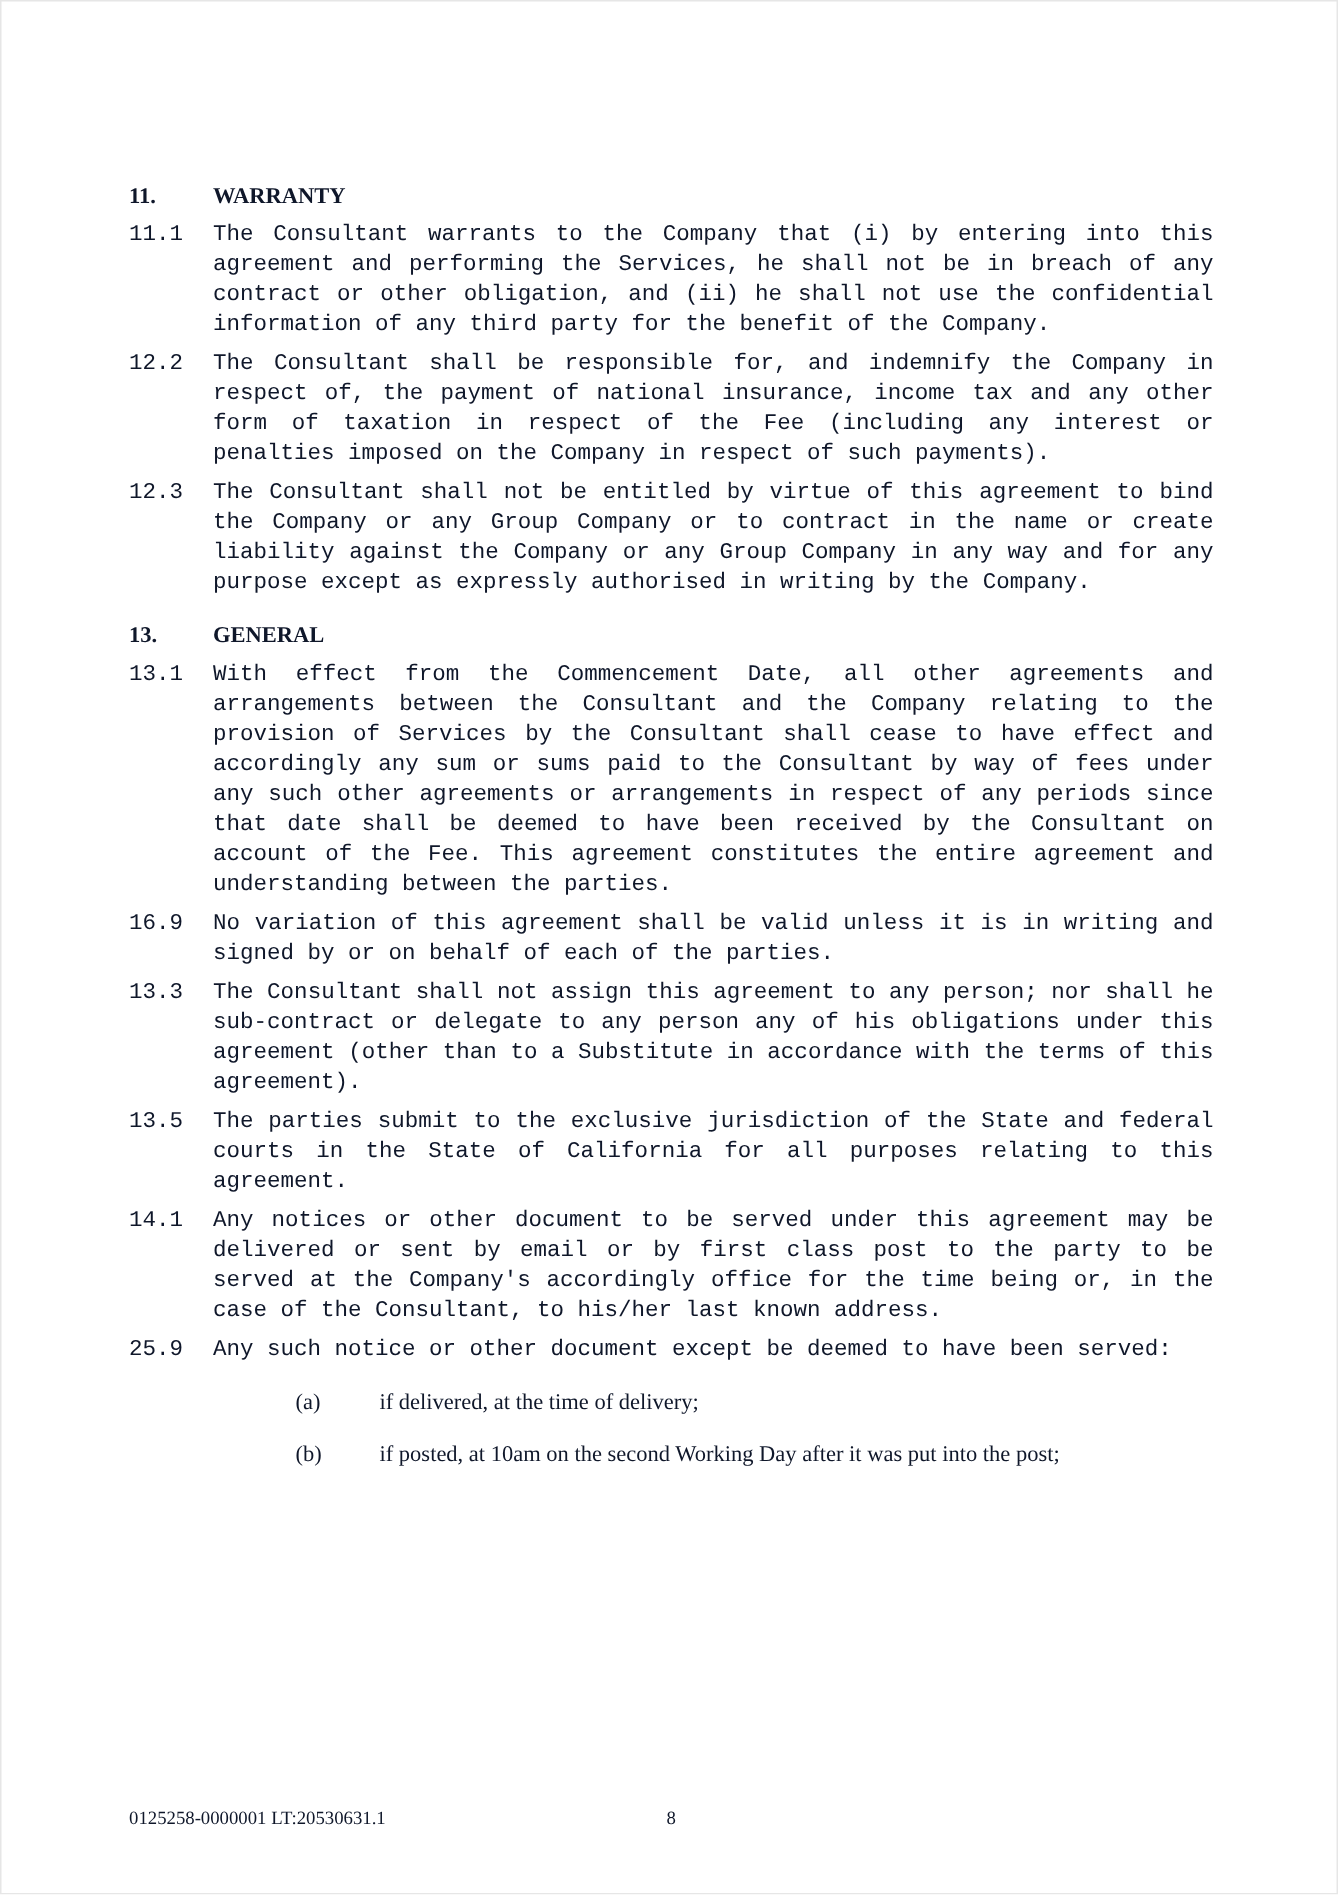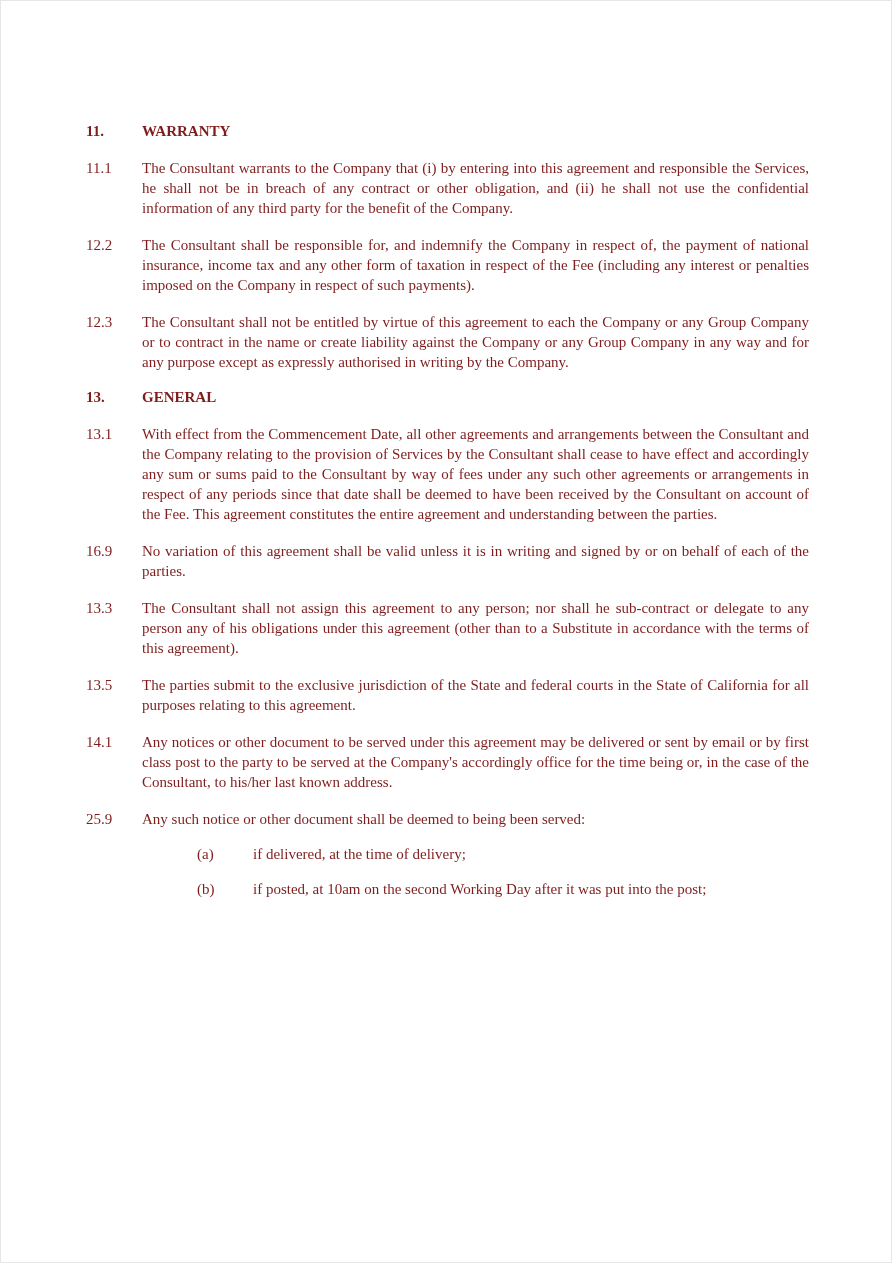--- a/index.html
+++ b/index.html
@@ -5,21 +5,21 @@
   html, body {
     margin: 0;
     padding: 0;
     background: #ffffff;
   }
   .page {
     position: relative;
     width: 892px;
     height: 1263px;
     background: #ffffff;
-    color: #7f1d1d;
+    color: #0f172a;
     font-family: "Liberation Serif", "DejaVu Serif", serif;
     font-size: 15px;
     line-height: 20px;
     box-sizing: border-box;
     border: 1px solid #e6e6e6;
     overflow: hidden;
     margin: 0 auto;
   }
   .content {
     position: absolute;
@@ -30,21 +30,22 @@
   .heading {
     display: flex;
     font-weight: bold;
     margin-top: 15px;
   }
   .heading:first-child {
     margin-top: 0;
   }
   .clause {
     display: flex;
-    margin-top: 17px;
+    margin-top: 6px;
+    font-family: Liberation Mono, monospace;
   }
   .num-col {
     width: 56px;
     flex-shrink: 0;
   }
   .body-col {
     flex: 1;
     text-align: justify;
   }
   .subclause {
@@ -76,30 +77,30 @@
 
 <div class="page">
   <div class="content">
 
     <div class="heading">
       <span class="num-col">11.</span>
       <span class="body-col">WARRANTY</span>
     </div>
     <div class="clause">
       <span class="num-col">11.1</span>
-      <div class="body-col">The Consultant warrants to the Company that (i) by entering into this agreement and responsible the Services, he shall not be in breach of any contract or other obligation, and (ii) he shall not use the confidential information of any third party for the benefit of the Company.</div>
+      <div class="body-col">The Consultant warrants to the Company that (i) by entering into this agreement and performing the Services, he shall not be in breach of any contract or other obligation, and (ii) he shall not use the confidential information of any third party for the benefit of the Company.</div>
     </div>
 
     <div class="clause">
       <span class="num-col">12.2</span>
       <div class="body-col">The Consultant shall be responsible for, and indemnify the Company in respect of, the payment of national insurance, income tax and any other form of taxation in respect of the Fee (including any interest or penalties imposed on the Company in respect of such payments).</div>
     </div>
     <div class="clause">
       <span class="num-col">12.3</span>
-      <div class="body-col">The Consultant shall not be entitled by virtue of this agreement to each the Company or any Group Company or to contract in the name or create liability against the Company or any Group Company in any way and for any purpose except as expressly authorised in writing by the Company.</div>
+      <div class="body-col">The Consultant shall not be entitled by virtue of this agreement to bind the Company or any Group Company or to contract in the name or create liability against the Company or any Group Company in any way and for any purpose except as expressly authorised in writing by the Company.</div>
     </div>
 
     <div class="heading">
       <span class="num-col">13.</span>
       <span class="body-col">GENERAL</span>
     </div>
     <div class="clause">
       <span class="num-col">13.1</span>
       <div class="body-col">With effect from the Commencement Date, all other agreements and arrangements between the Consultant and the Company relating to the provision of Services by the Consultant shall cease to have effect and accordingly any sum or sums paid to the Consultant by way of fees under any such other agreements or arrangements in respect of any periods since that date shall be deemed to have been received by the Consultant on account of the Fee.  This agreement constitutes the entire agreement and understanding between the parties.</div>
     </div>
@@ -115,26 +116,30 @@
       <span class="num-col">13.5</span>
       <div class="body-col">The parties submit to the exclusive jurisdiction of the State and federal courts in the State of California for all purposes relating to this agreement.</div>
     </div>
 
     <div class="clause">
       <span class="num-col">14.1</span>
       <div class="body-col">Any notices or other document to be served under this agreement may be delivered or sent by email or by first class post to the party to be served at the Company's accordingly office for the time being or, in the case of the Consultant, to his/her last known address.</div>
     </div>
     <div class="clause">
       <span class="num-col">25.9</span>
-      <div class="body-col">Any such notice or other document shall be deemed to being been served:</div>
+      <div class="body-col">Any such notice or other document except be deemed to have been served:</div>
     </div>
     <div class="subclause">
       <span class="sub-label-col">(a)</span>
       <div class="body-col">if delivered, at the time of delivery;</div>
     </div>
     <div class="subclause">
       <span class="sub-label-col">(b)</span>
       <div class="body-col">if posted, at 10am on the second Working Day after it was put into the post;</div>
     </div>
 
   </div>
 
+  <div class="footer">
+    <span class="footer-ref">0125258-0000001 LT:20530631.1</span>
+    <span class="footer-page">8</span>
+  </div>
 </div>
 
 </body></html>

